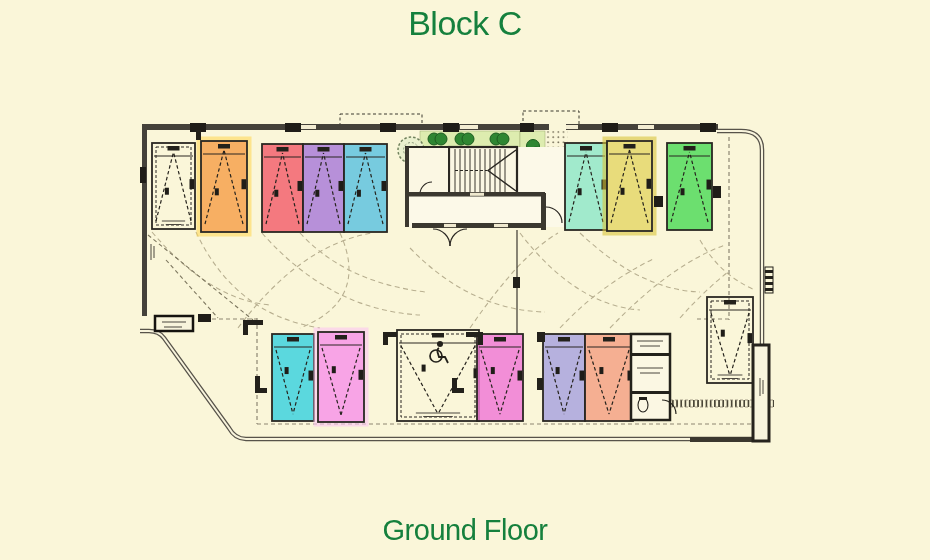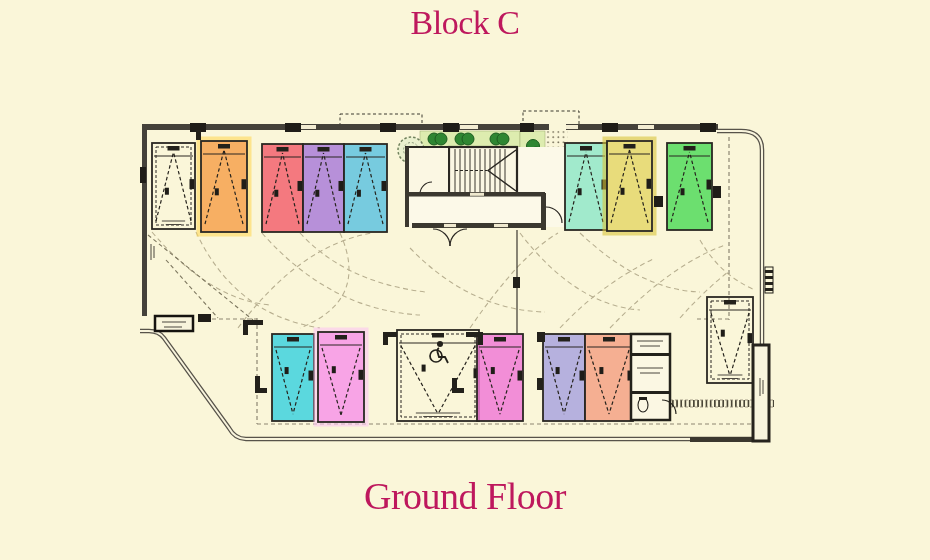--- a/index.html
+++ b/index.html
@@ -1,21 +1,21 @@
 <!DOCTYPE html>
 <html><head>
 <meta charset="utf-8">
 <style>
   html,body{margin:0;padding:0;}
   body{width:930px;height:560px;overflow:hidden;font-family:"Liberation Sans",sans-serif;}
   #stage{position:relative;width:930px;height:560px;background:#FAF6D9;}
-  .title{position:absolute;left:0;right:0;text-align:center;color:#be185d;
-         font-family:Liberation Serif, serif;letter-spacing:-0.5px;}
+  .title{position:absolute;left:0;right:0;text-align:center;color:#15803d;
+         font-family:Liberation Sans, sans-serif;letter-spacing:-0.5px;}
   #block-title{top:4px;font-size:34px;font-weight:500;}
-  #floor-title{top:474px;font-size:38px;font-weight:500;}
+  #floor-title{top:514px;font-size:29px;font-weight:500;}
   svg{position:absolute;left:0;top:0;}
   .micro{stroke:#4a463e;stroke-width:1;}
 </style>
 </head>
 <body>
 
 <div id="stage" style="background: rgb(250, 246, 217);">
 
   <div id="block-title" class="title">Block C</div>
   <div id="floor-title" class="title">Ground Floor</div>

